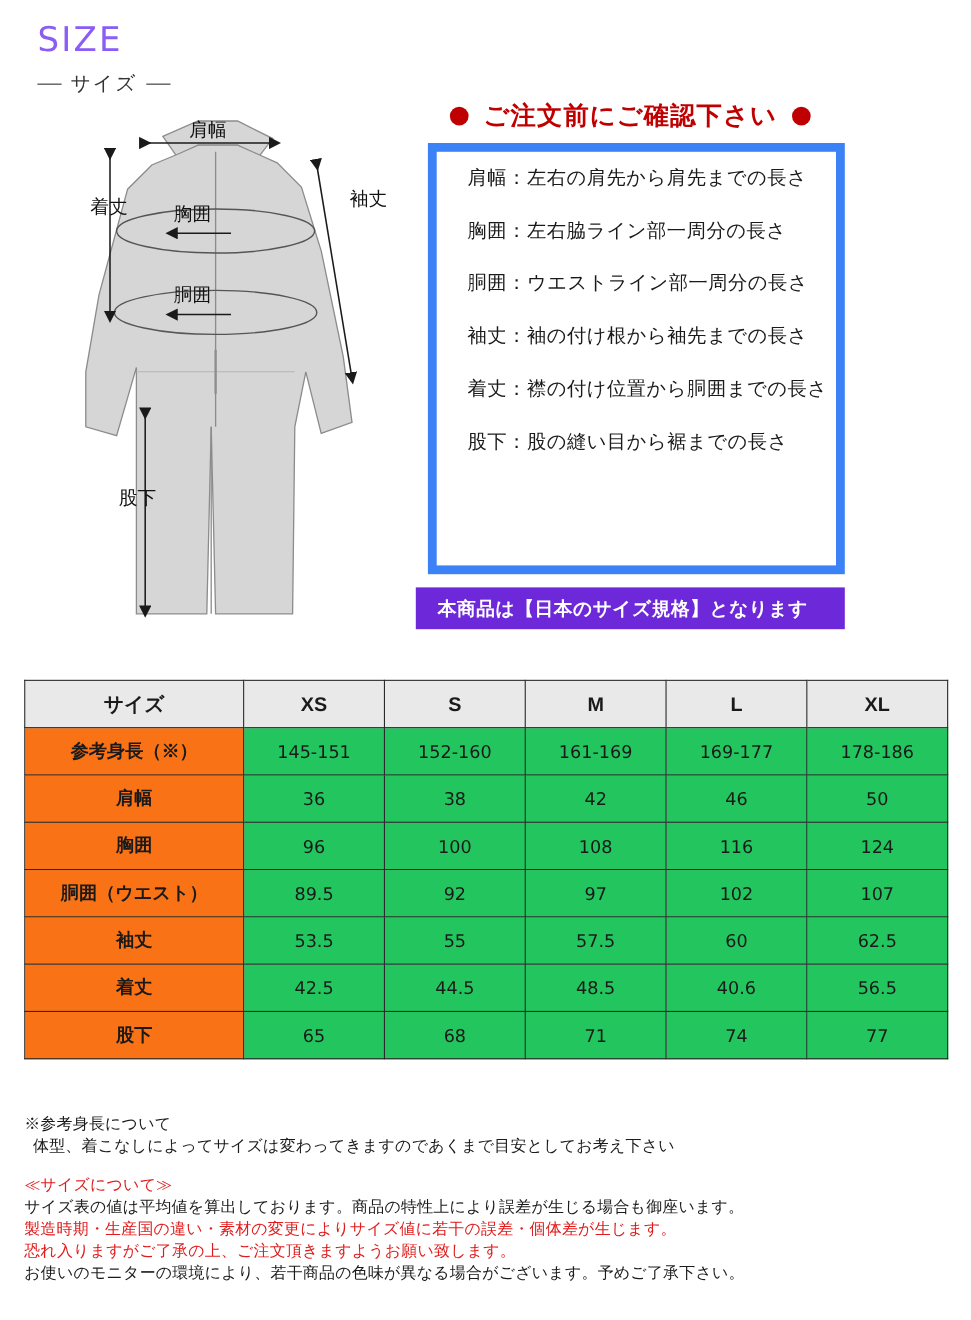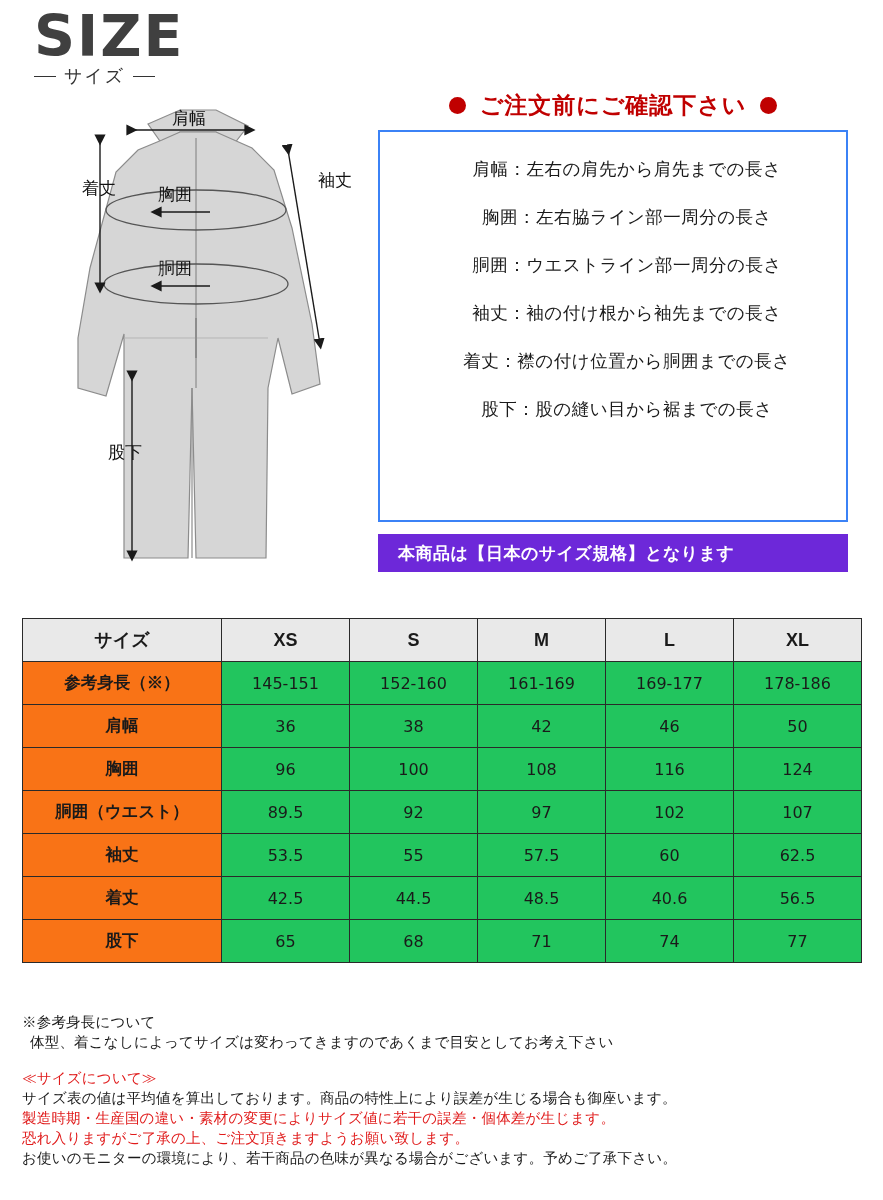--- a/index.html
+++ b/index.html
@@ -22,25 +22,25 @@
 
   
   .header {
     position: absolute;
     left: 34px;
     top: 12px;
     width: 300px;
   }
   .size-title {
     font-family: "DejaVu Sans", sans-serif;
-    font-weight: bold;
-    font-size: 57px;
+    font-weight: normal;
+    font-size: 31px;
     letter-spacing: 2px;
     line-height: 48px;
-    color: #404040;
+    color: #8b5cf6;
   }
   .size-sub {
     display: flex;
     align-items: center;
     gap: 8px;
     margin-top: 4px;
     font-size: 18px;
     letter-spacing: 2px;
     color: #333;
   }
@@ -59,22 +59,21 @@
     width: 350px;
     height: 510px;
   }
   .illus svg { display: block; }
 
   
   .notice {
     position: absolute;
     left: 378px;
     top: 86px;
-    width: 470px;
-    text-align: center;
+    width: 390px;
   }
   .notice-head {
     display: flex;
     align-items: center;
     justify-content: center;
     gap: 14px;
     color: #c00000;
     font-size: 23px;
     font-weight: bold;
     letter-spacing: 1px;
@@ -82,24 +81,25 @@
   }
   .dot {
     width: 17px;
     height: 17px;
     border-radius: 50%;
     background: #c00000;
     display: inline-block;
   }
   .notice-body {
     margin-top: 6px;
-    border: 2px solid #3b82f6;
-    padding: 26px 0 26px 28px;
+    border: 8px solid #3b82f6;
+    padding: 12px 0 26px 28px;
     box-sizing: border-box;
     height: 392px;
+    margin-left: 11px;
   }
   .notice-line {
     font-size: 17.5px;
     line-height: 22px;
     margin-bottom: 26px;
     letter-spacing: 0.5px;
     white-space: nowrap;
   }
   .notice-line:last-child { margin-bottom: 0; }
   .notice-foot {

